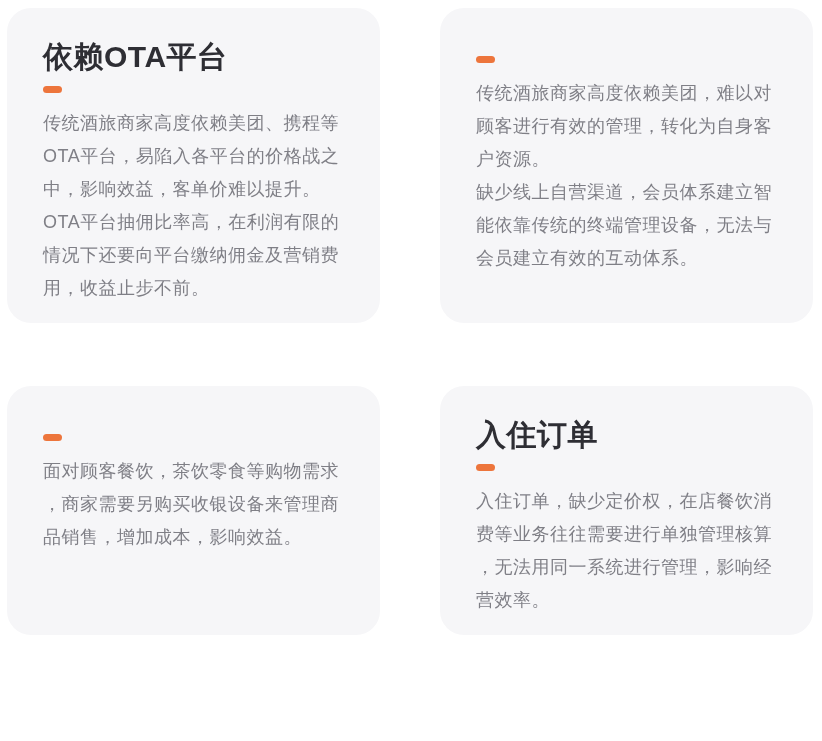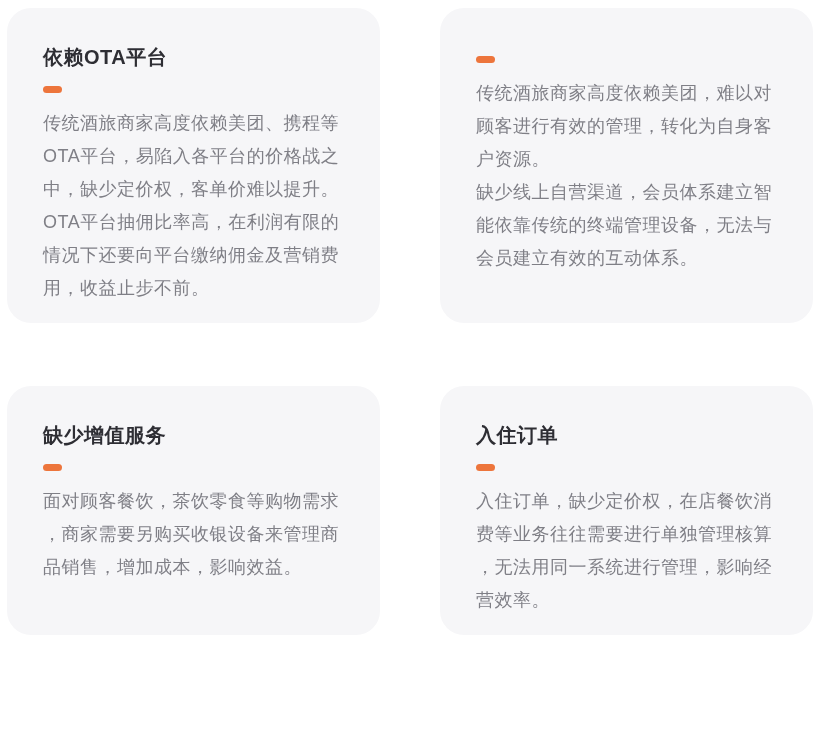--- a/index.html
+++ b/index.html
@@ -26,21 +26,21 @@
     row-gap: 63px;
     align-content: start;
   }
   .card {
     background: var(--card-bg);
     border-radius: 24px;
     padding: 34px 36px 18px 36px;
   }
   .card-title {
     margin: 0;
-    font-size: 20px;
+    font-size: 30px;
     line-height: 30px;
     font-weight: 700;
     color: var(--title-color);
     letter-spacing: 0.5px;
   }
   .accent-dash {
     display: block;
     width: 19px;
     height: 7px;
     border-radius: 4px;
@@ -61,35 +61,34 @@
 </style>
 </head>
 <body>
 
 <div class="page">
 
   <section class="card">
     <h2 class="card-title">依赖OTA平台</h2>
     <span class="accent-dash"></span>
     <div class="card-body">
-      <p>传统酒旅商家高度依赖美团、携程等OTA平台，易陷入各平台的价格战之中，缺少定价权，客单价难以提升。</p>
+      <p>传统酒旅商家高度依赖美团、携程等OTA平台，易陷入各平台的价格战之中，影响效益，客单价难以提升。</p>
       <p>OTA平台抽佣比率高，在利润有限的情况下还要向平台缴纳佣金及营销费用，收益止步不前。</p>
     </div>
   </section>
 
   <section class="card">
     <span class="accent-dash"></span>
     <div class="card-body">
       <p>传统酒旅商家高度依赖美团，难以对顾客进行有效的管理，转化为自身客户资源。</p>
       <p>缺少线上自营渠道，会员体系建立智能依靠传统的终端管理设备，无法与会员建立有效的互动体系。</p>
     </div>
   </section>
 
   <section class="card">
-    <h2 class="card-title">缺少增值服务</h2>
     <span class="accent-dash"></span>
     <div class="card-body">
       <p>面对顾客餐饮，茶饮零食等购物需求，商家需要另购买收银设备来管理商品销售，增加成本，影响效益。</p>
     </div>
   </section>
 
   <section class="card">
     <h2 class="card-title">入住订单</h2>
     <span class="accent-dash"></span>
     <div class="card-body">

